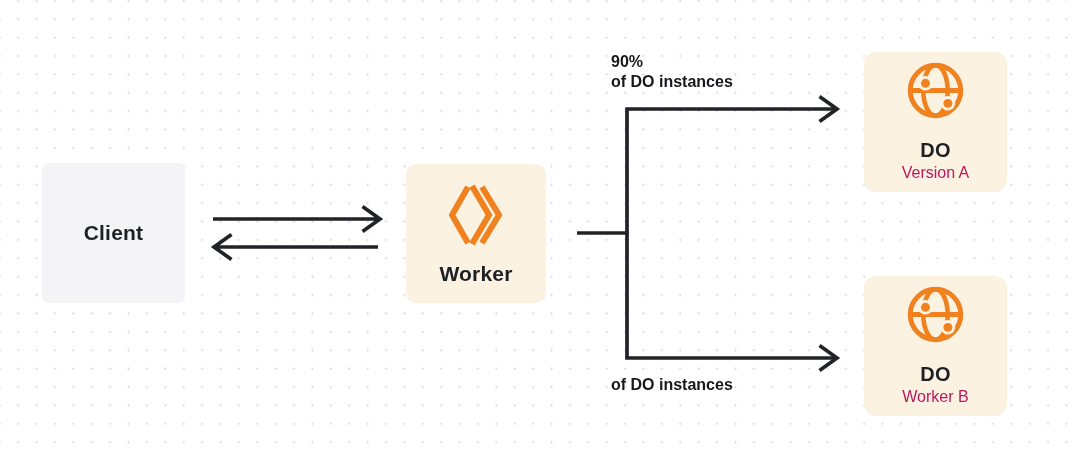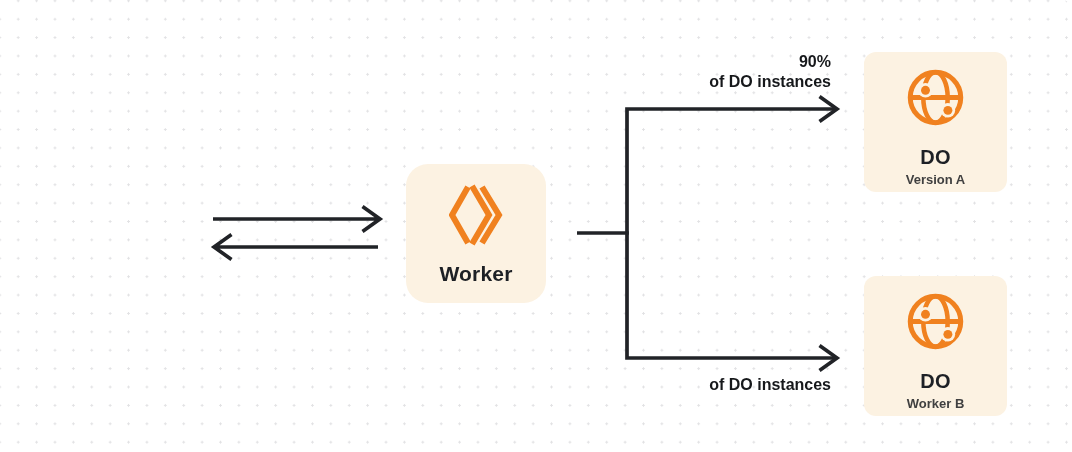--- a/index.html
+++ b/index.html
@@ -43,58 +43,58 @@
   .node-client .node-label {
     font-size: 21px;
     font-weight: 700;
     color: #1d2025;
     letter-spacing: 0.2px;
   }
   .node-worker {
     left: 406px; top: 164px;
     width: 140px; height: 139px;
     background: #fcf2e2;
-    border-radius: 22px;
+    border-radius: 10px;
     justify-content: flex-start;
     padding-top: 20px;
   }
   .node-worker .node-label {
     margin-top: 16px;
     font-size: 21px;
     font-weight: 700;
     color: #1d2025;
     letter-spacing: 0.2px;
   }
   .node-do {
     width: 143px; height: 140px;
     background: #fcf2e2;
     border-radius: 12px;
     justify-content: flex-start;
-    padding-top: 15px;
+    padding-top: 8px;
   }
   .node-do-a { left: 864px; top: 52px; }
   .node-do-b { left: 864px; top: 276px; }
   .do-title {
     margin-top: 17px;
     font-size: 20px;
     font-weight: 700;
     line-height: 24px;
     color: #1d2025;
     letter-spacing: 0.3px;
   }
   .do-subtitle {
-    font-size: 13px;
-    font-weight: 700;
+    font-size: 16px;
+    font-weight: 400;
     line-height: 22px;
-    color: #404040;
+    color: #be185d;
   }
   .edge-label {
     position: absolute;
     width: 220px;
-    text-align: right;
+    text-align: left;
     color: #16181b;
     font-weight: 700;
     font-size: 16px;
     line-height: 19.5px;
   }
   .edge-label-top { left: 611px; top: 52px; }
   .edge-label-bottom { left: 611px; top: 375px; }
   .icon-block { display: block; }
 </style>
 </head>
@@ -106,20 +106,23 @@
     <g stroke="#212327" stroke-width="3.7" fill="none" stroke-linecap="butt" stroke-linejoin="miter">
       <path d="M213 219 H380 M362.5 206.5 L380 219 L362.5 231.5"></path>
       <path d="M378 247 H214 M231.5 234.5 L214 247 L231.5 259.5"></path>
       <path d="M577 233 H628.8"></path>
       <path d="M837 109 L627 109 L627 358 L837 358"></path>
       <path d="M819.5 96.5 L837 109 L819.5 121.5"></path>
       <path d="M819.5 345.5 L837 358 L819.5 370.5"></path>
     </g>
   </svg>
 
+  <div class="node node-client">
+    <span class="node-label">Client</span>
+  </div>
 
   <div class="node node-worker">
     <svg class="icon-block" width="54" height="62" viewBox="0 0 54 62" xmlns="http://www.w3.org/2000/svg">
       <g stroke="#f0811f" stroke-width="6" fill="none" stroke-linecap="butt" stroke-linejoin="miter">
         <path d="M19 3 L3 31 L19 59"></path>
         <path d="M23 2 L40 31 L23 60"></path>
         <path d="M33 3 L50 31 L33 59"></path>
       </g>
     </svg>
     <span class="node-label">Worker</span>

